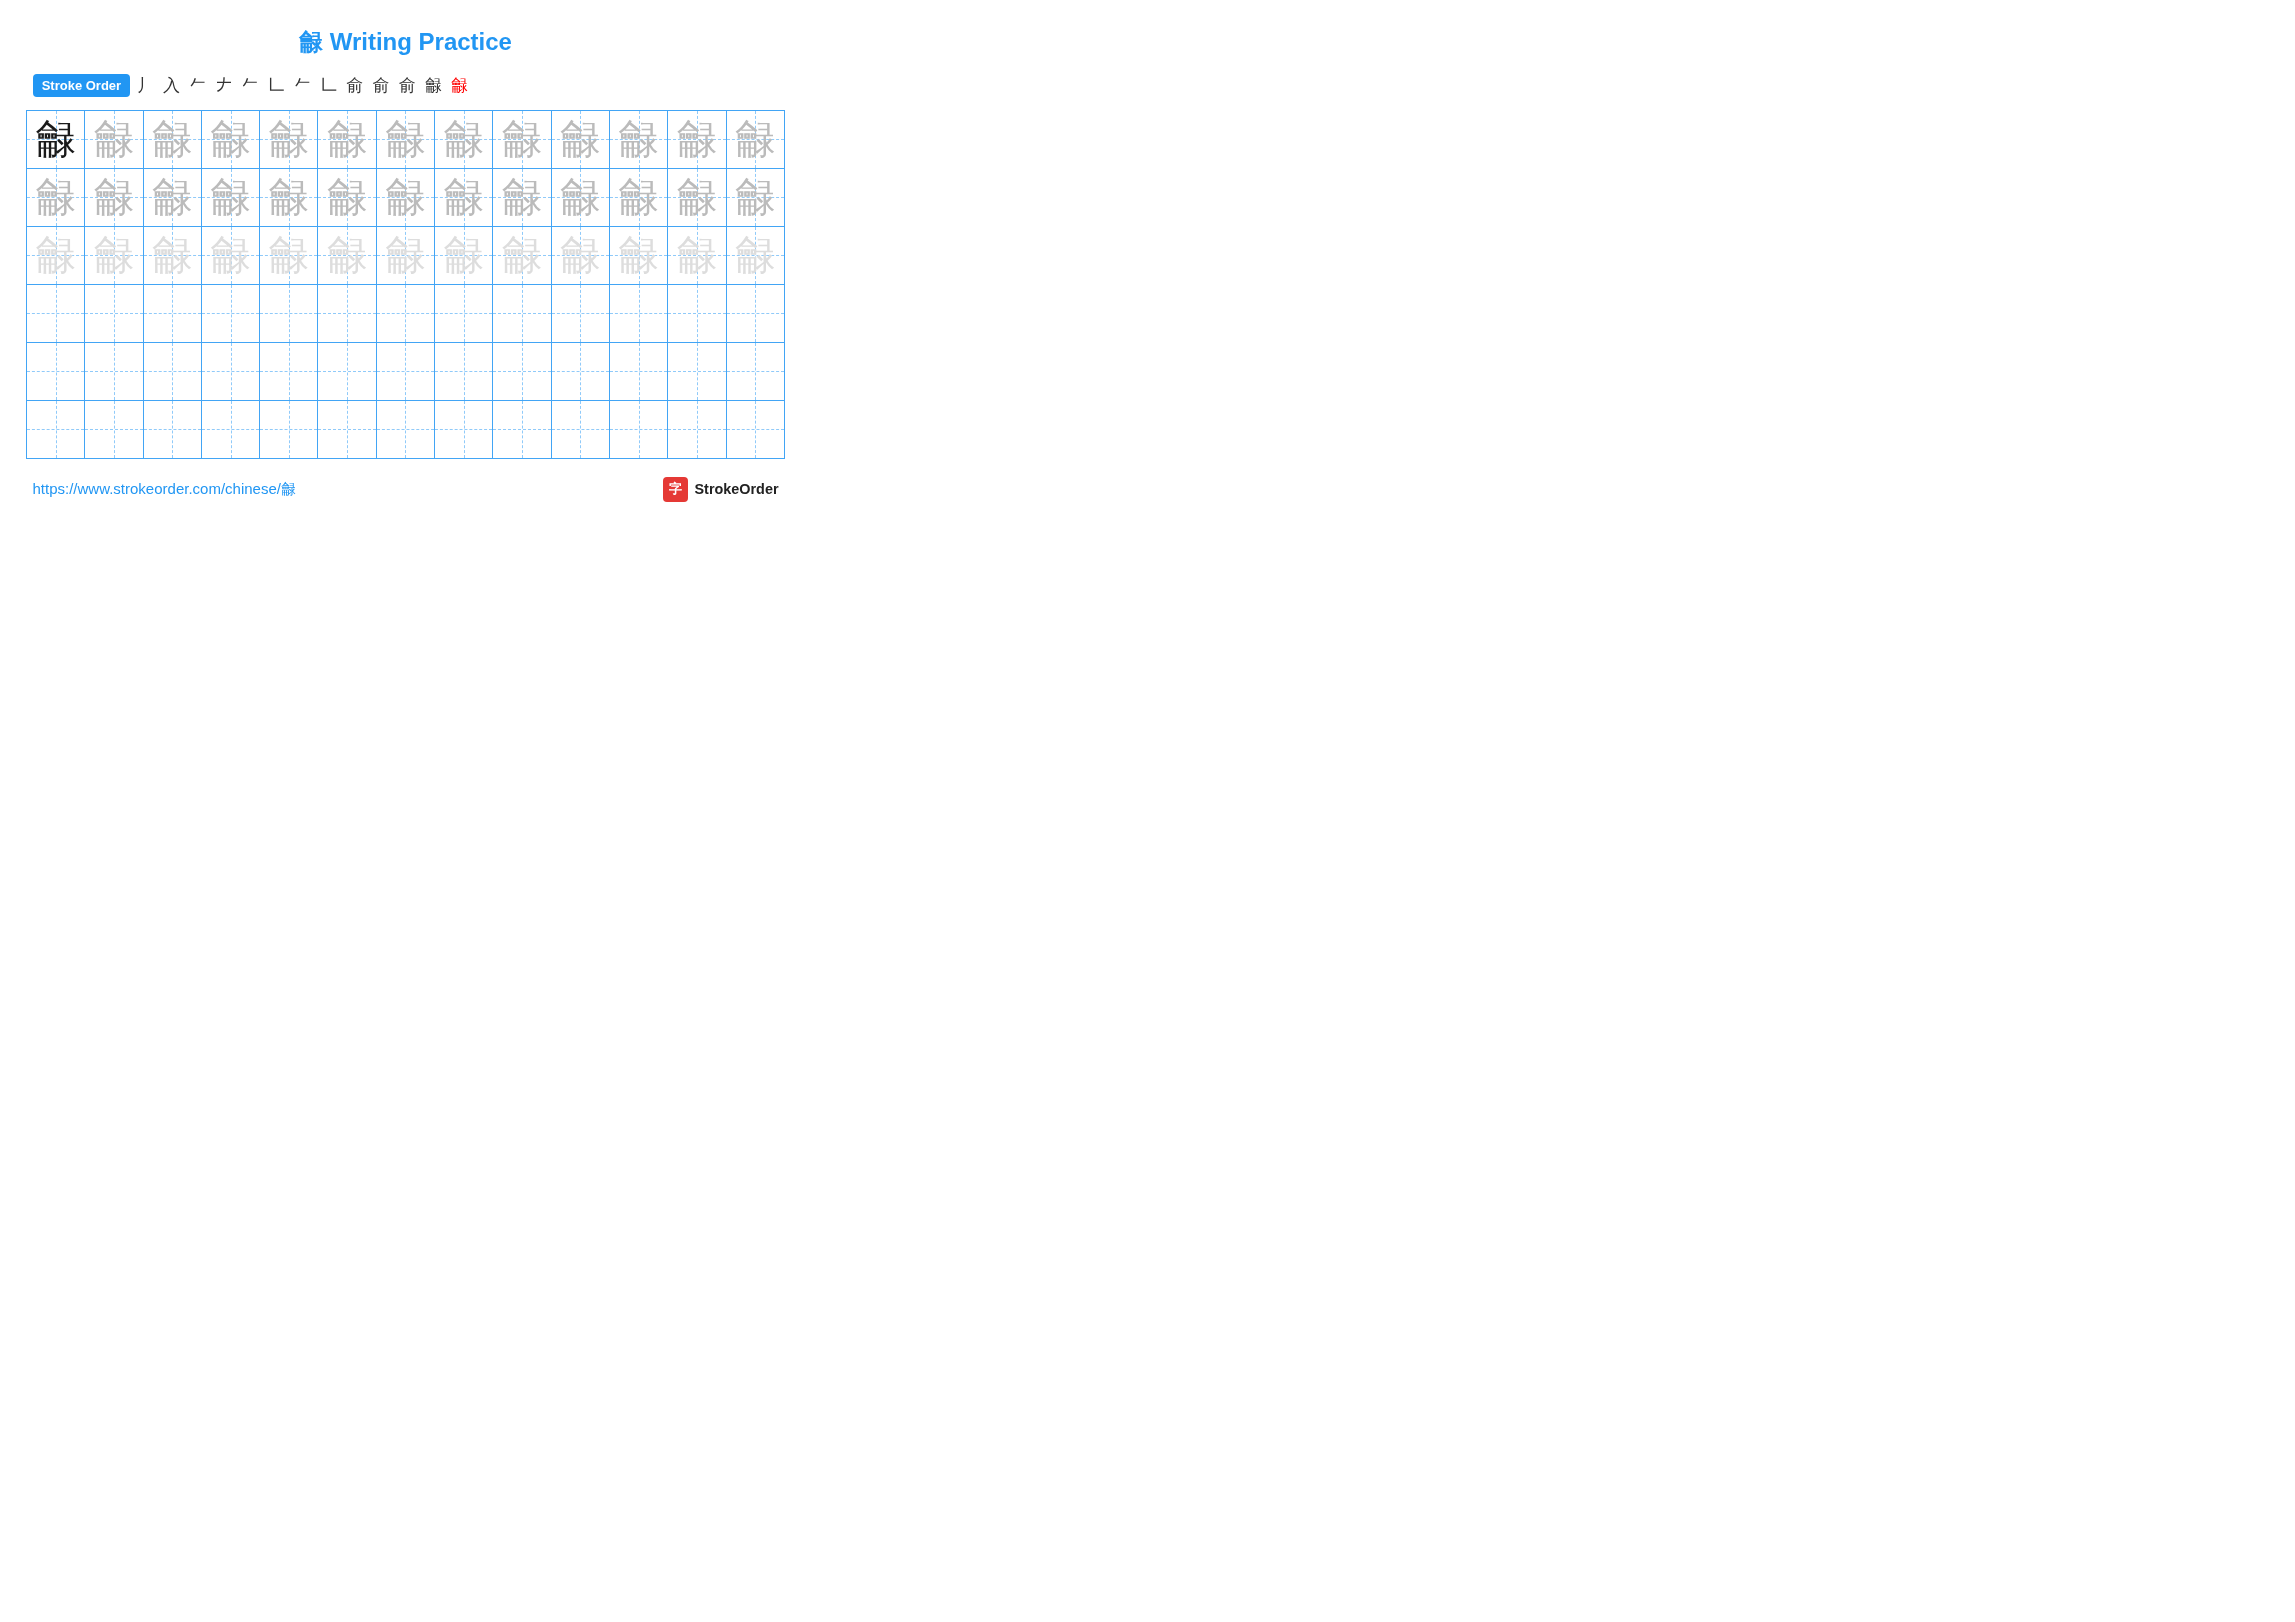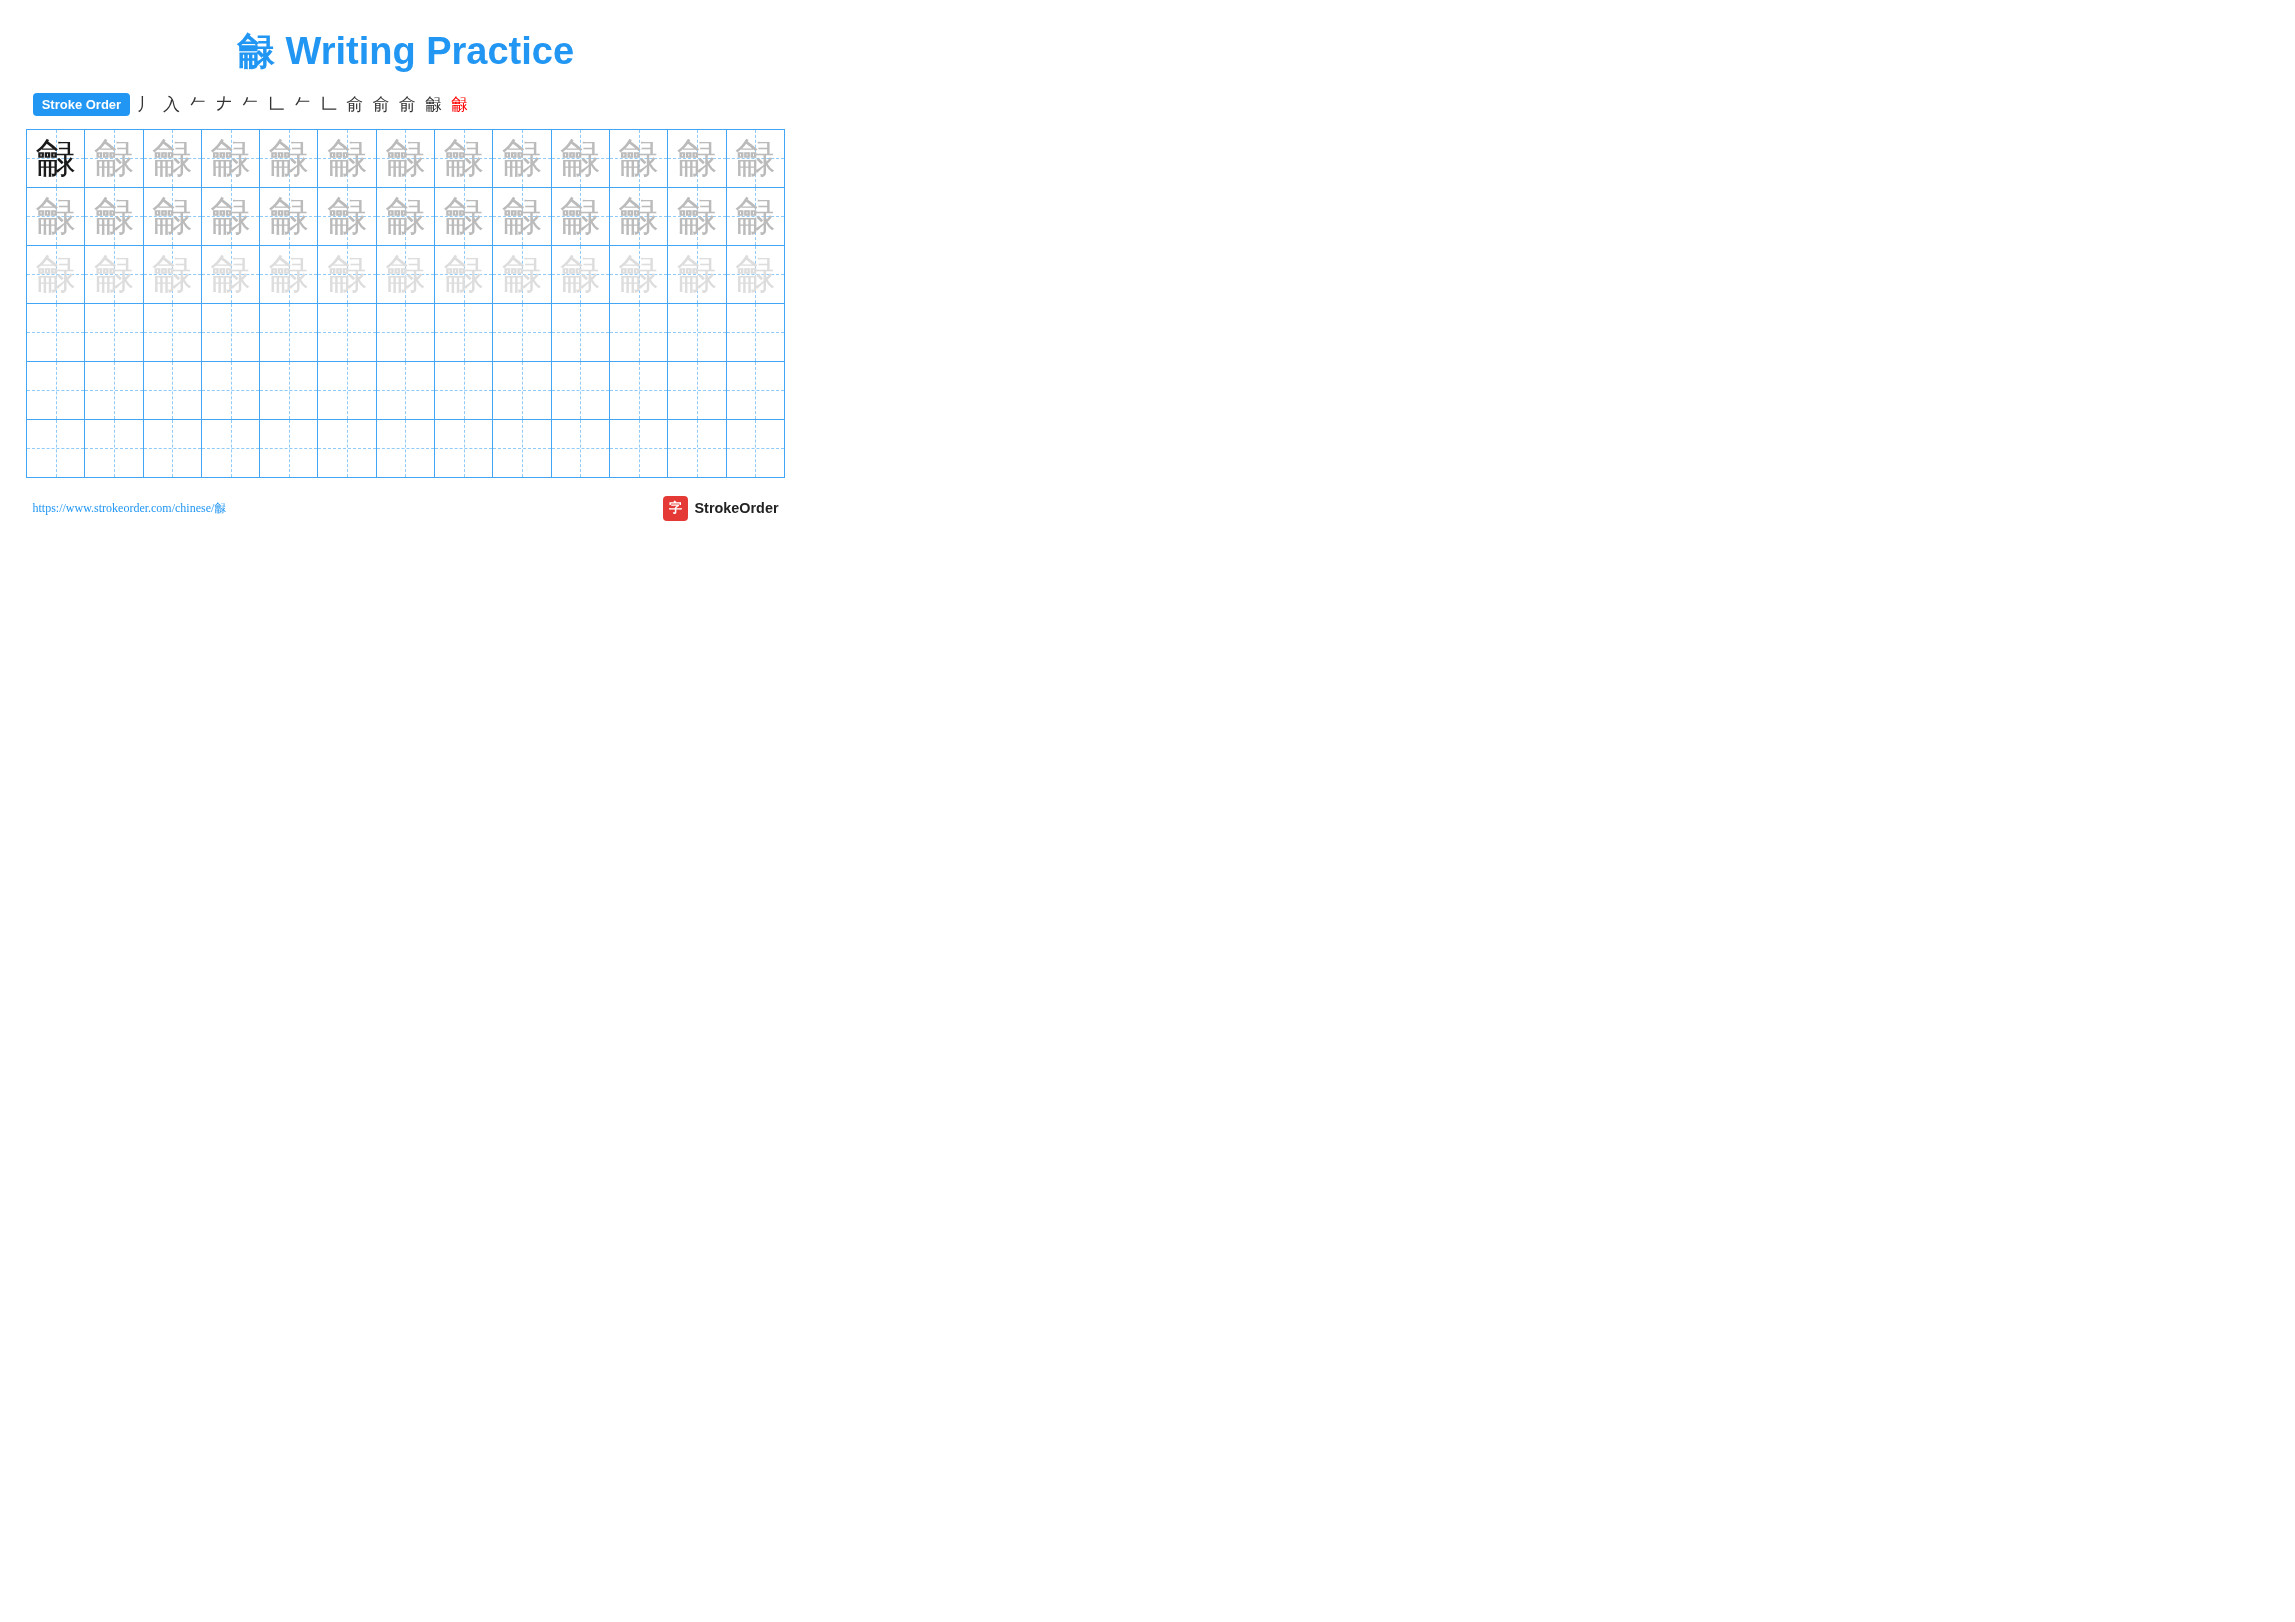--- a/index.html
+++ b/index.html
@@ -7,21 +7,21 @@
       background: #ffffff;
       font-family: serif;
       width: 811px;
       min-height: 574px;
       position: relative;
       padding: 13px 26px;
     }
 
     #title {
       text-align: center;
-      font-size: 38px;
+      font-size: 24px;
       font-weight: bold;
       color: #2196F3;
       margin: 13px 0 15.7px 0;
       font-family: sans-serif;
     }
 
     #stroke-order-row {
       display: flex;
       align-items: center;
       gap: 6.5px;
@@ -113,22 +113,22 @@
     .footer {
       display: flex;
       justify-content: space-between;
       align-items: center;
       margin-top: 18.3px;
       padding: 0 6.5px;
     }
 
     .footer-url {
       color: #2196F3;
-      font-size: 12px;
-      font-family: Liberation Serif, serif;
+      font-size: 15px;
+      font-family: Liberation Sans, sans-serif;
     }
 
     .footer-logo {
       display: flex;
       align-items: center;
       gap: 6.5px;
       font-size: 14.4px;
       font-weight: bold;
       font-family: sans-serif;
       color: #222;

